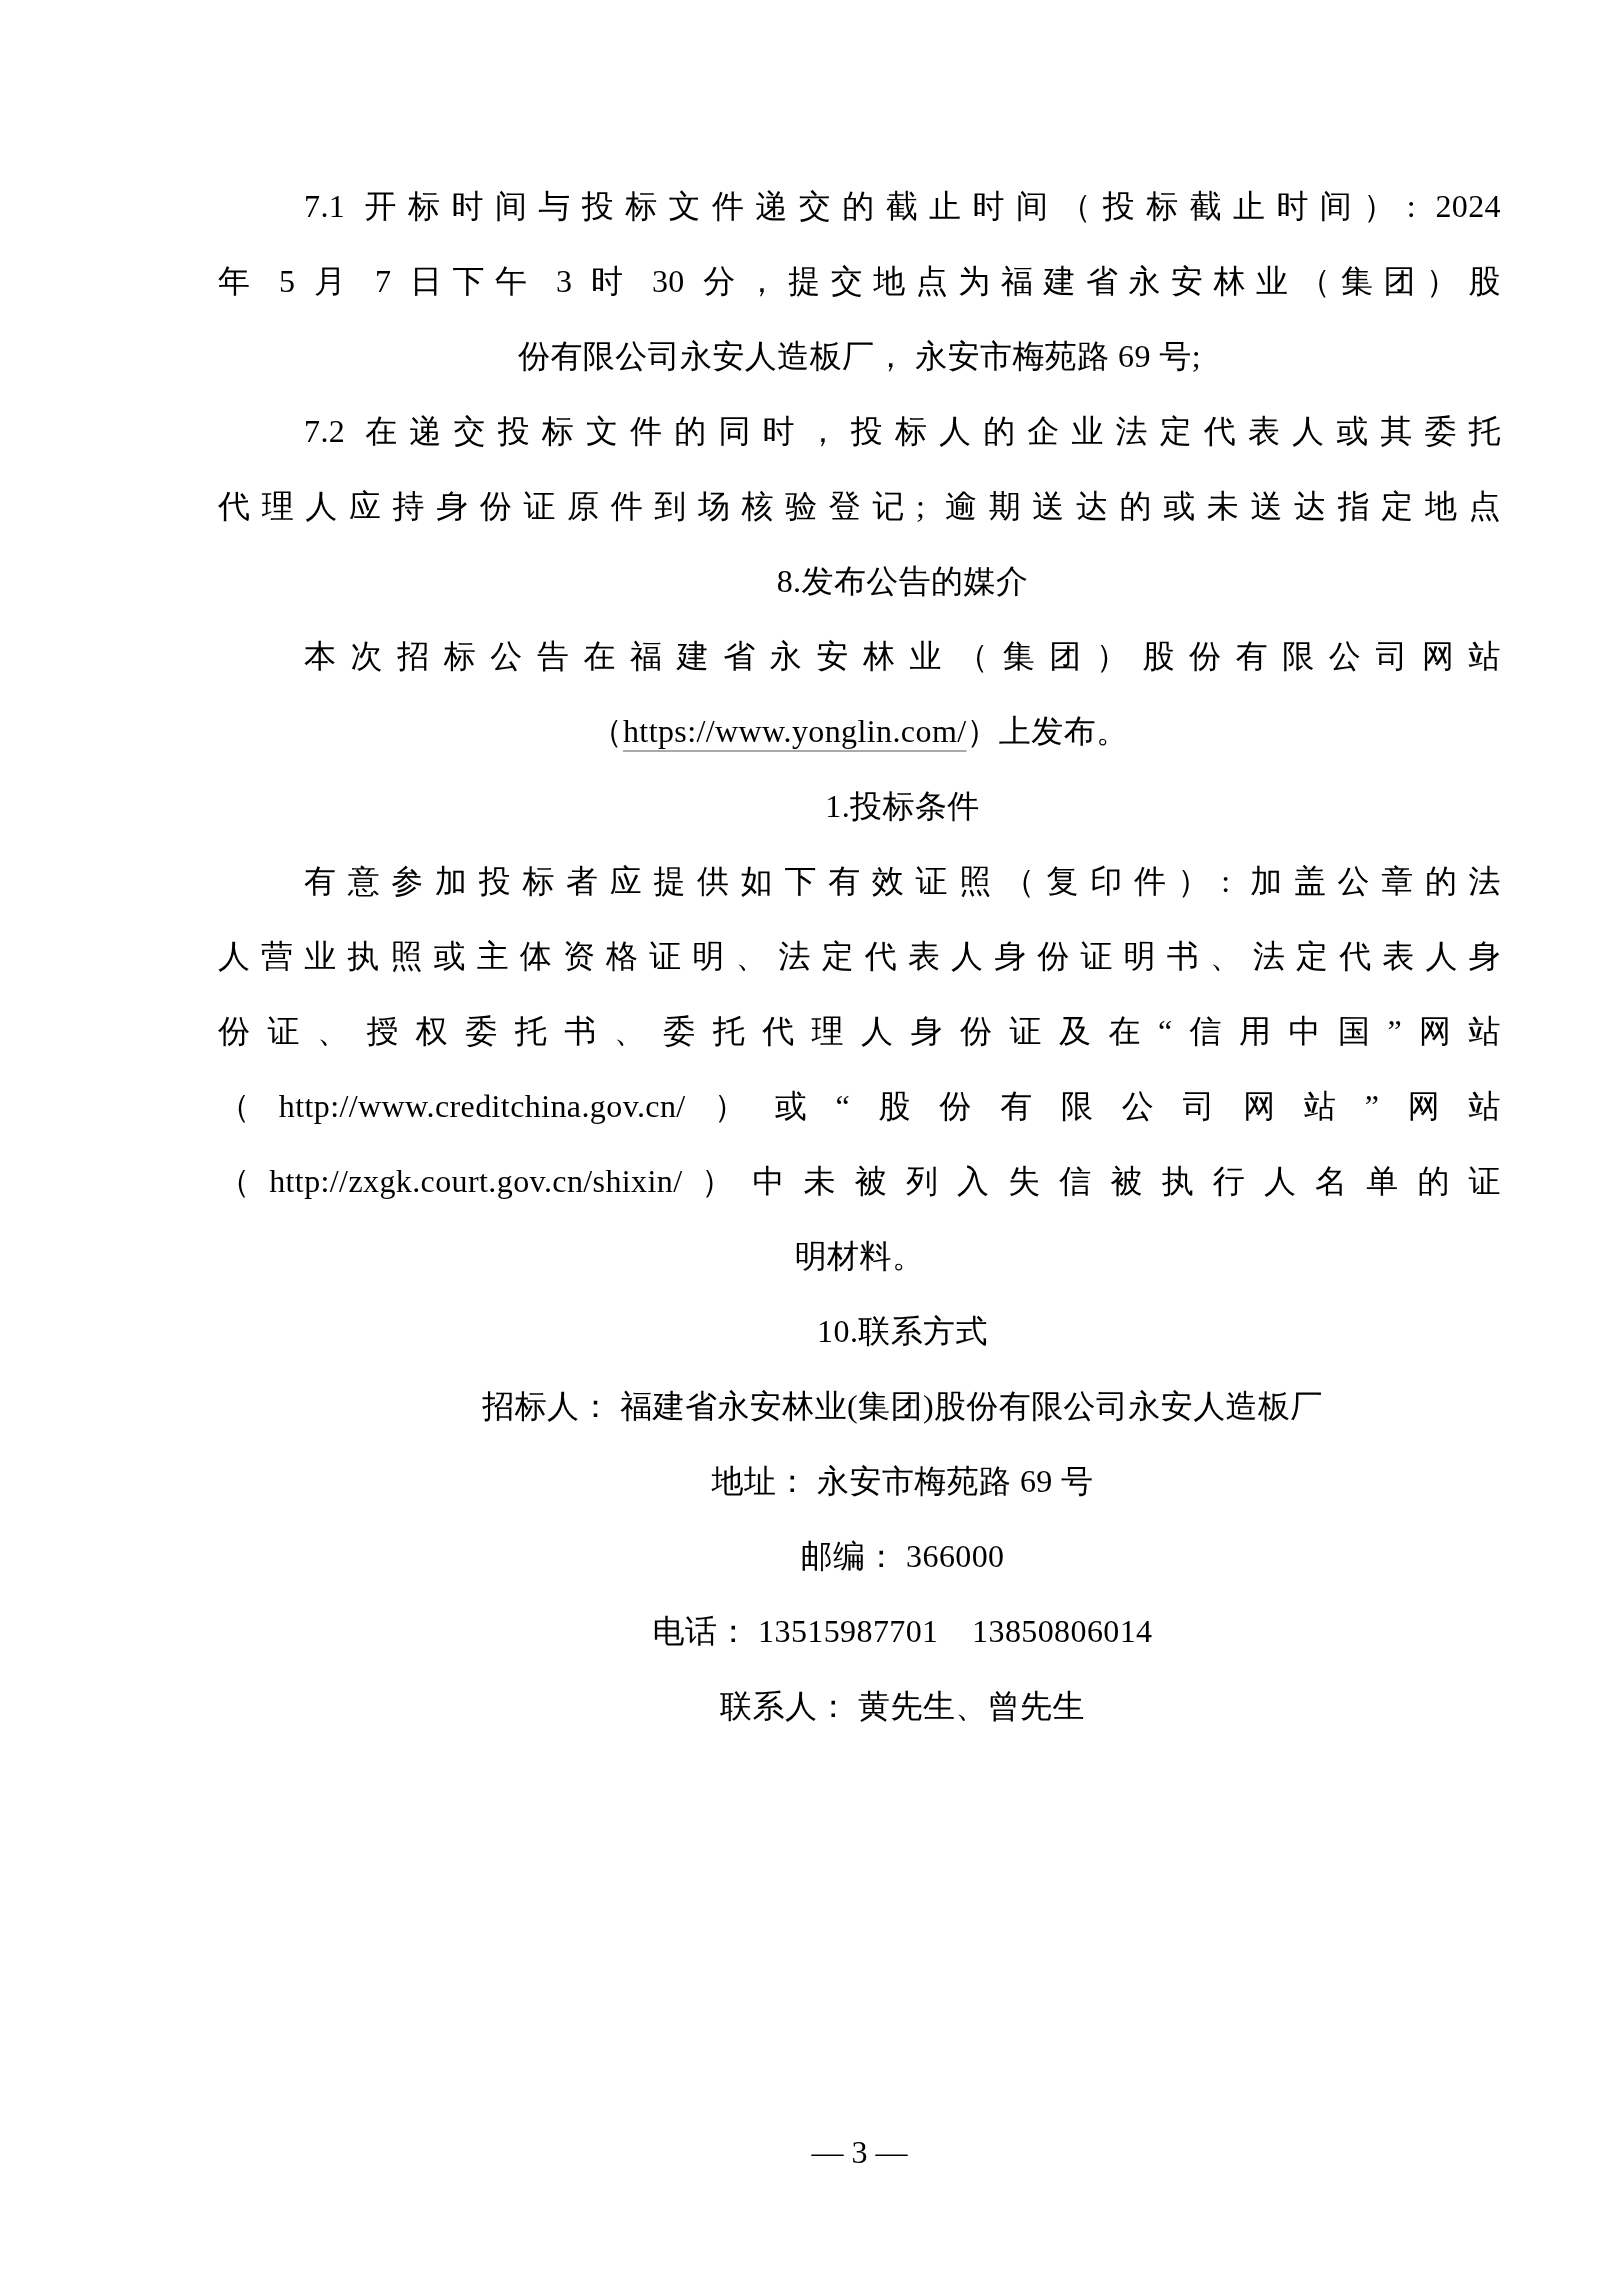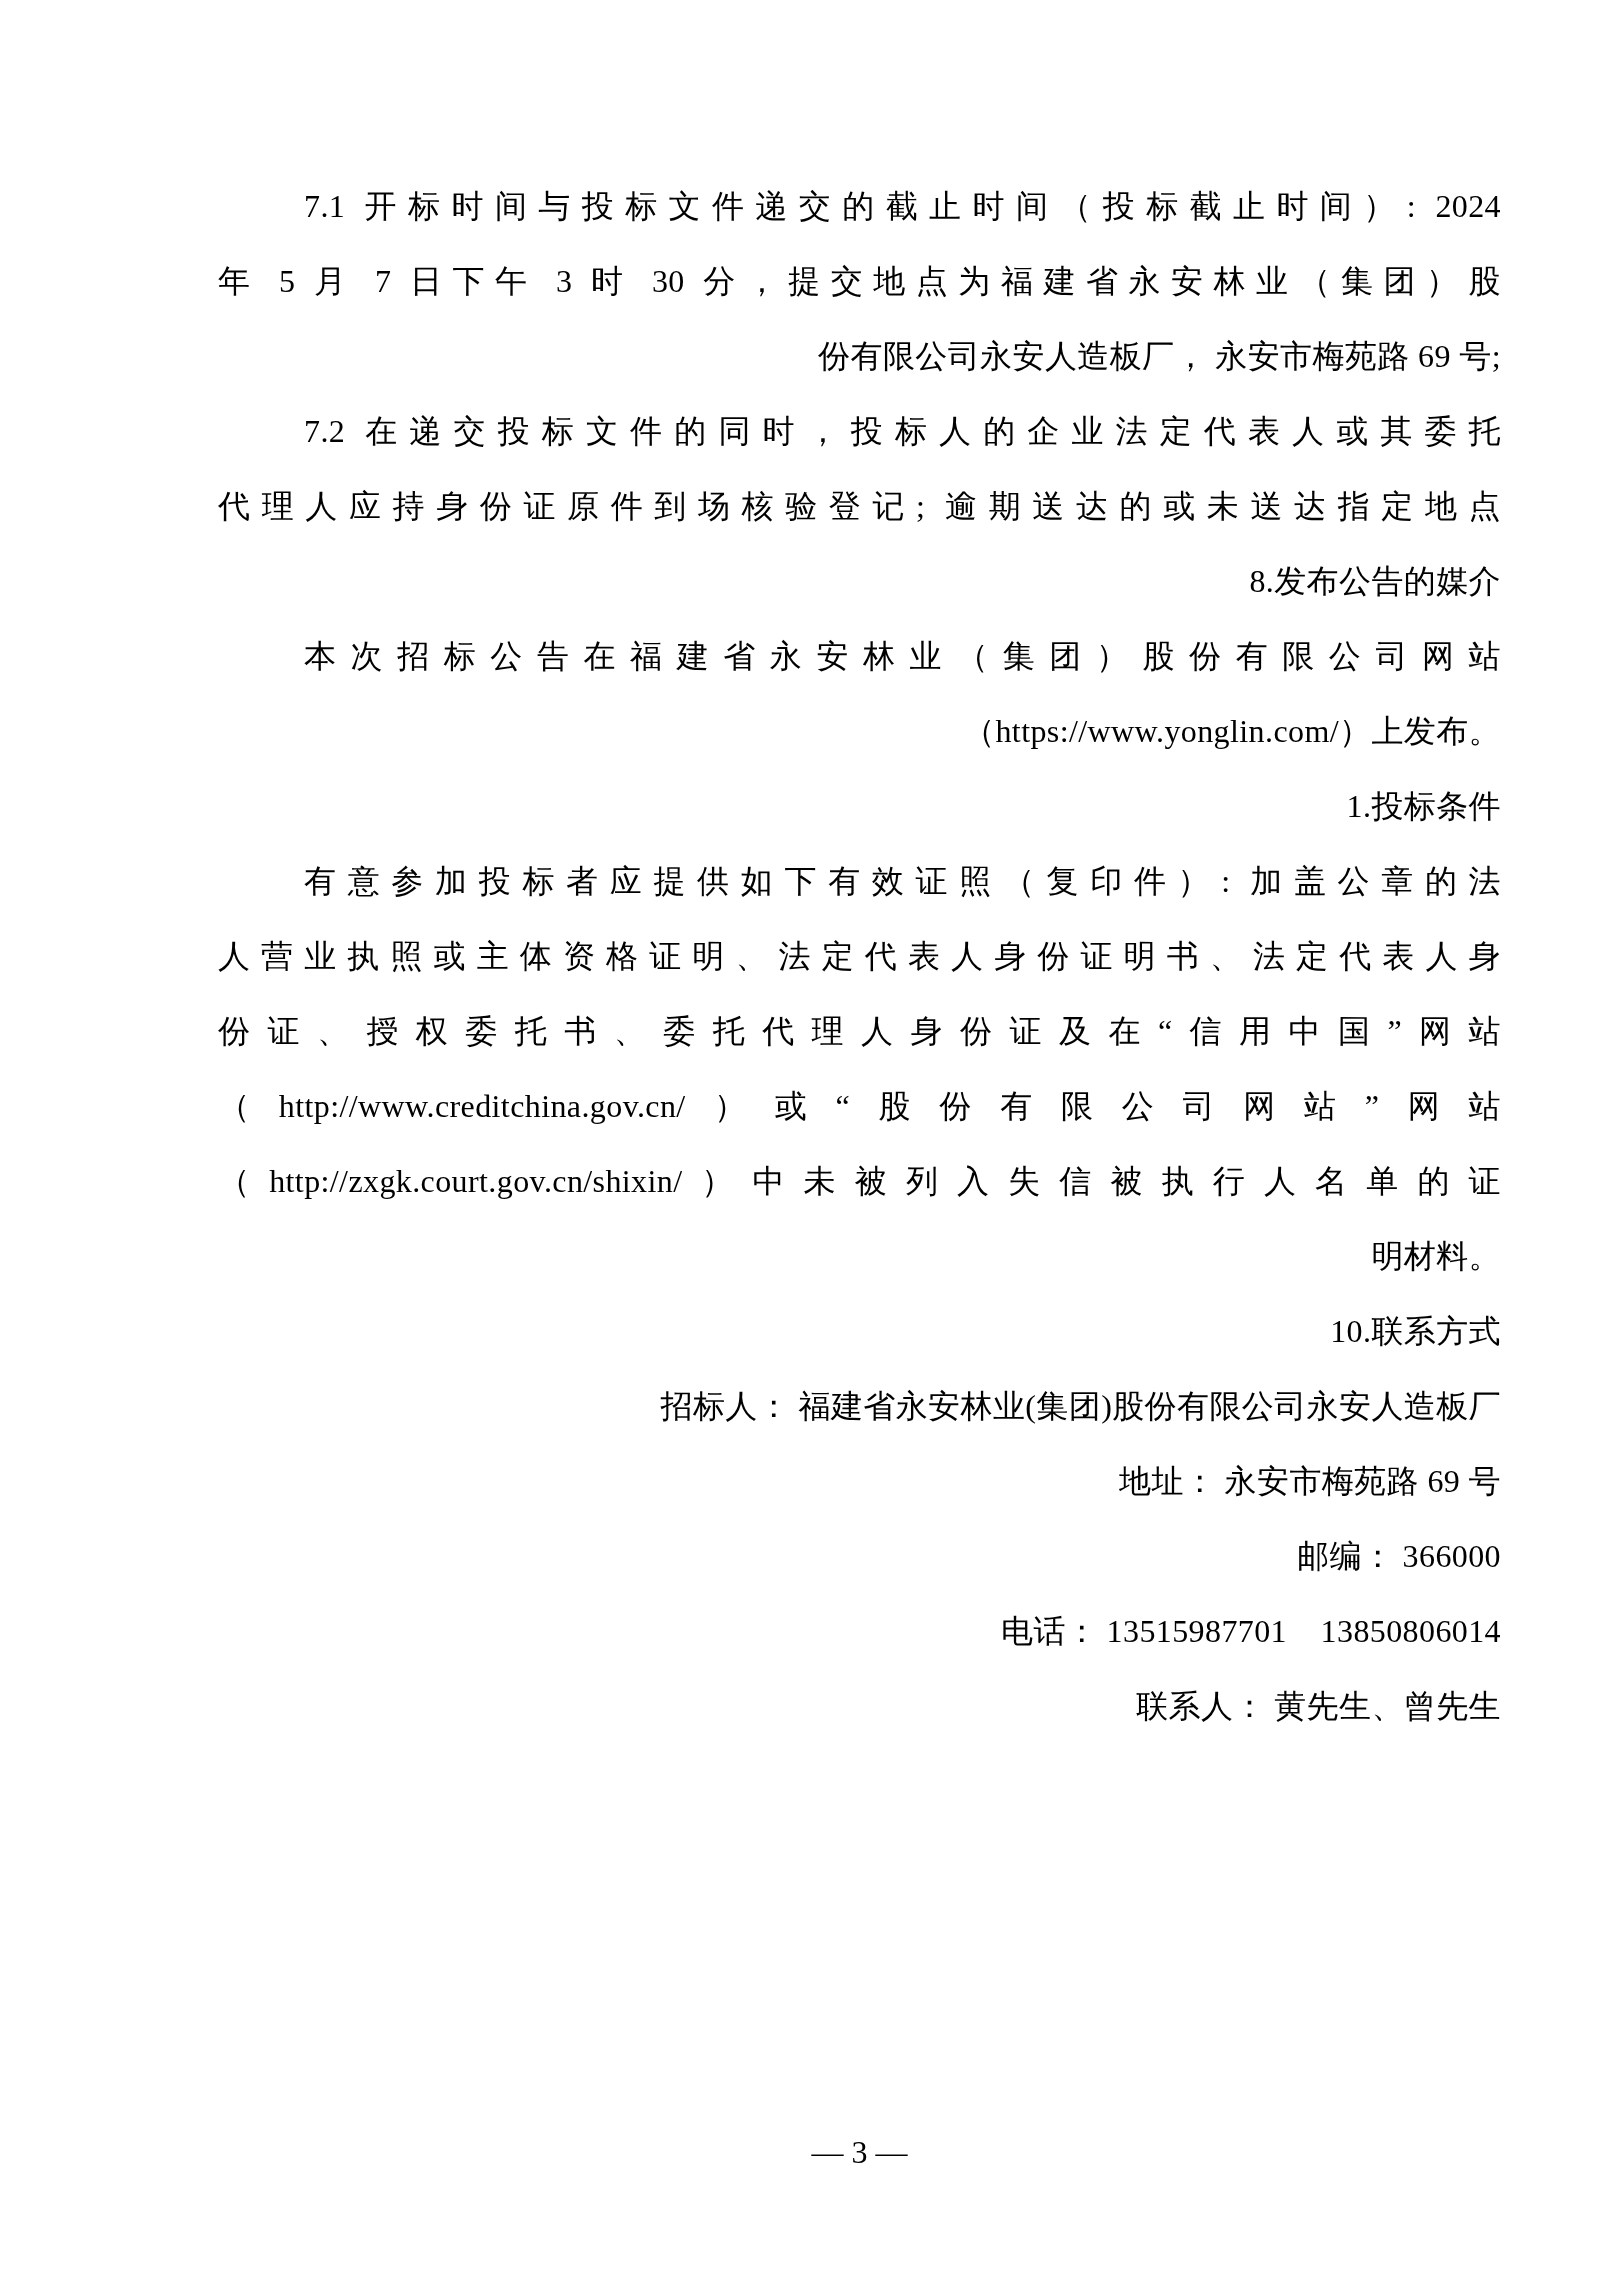--- a/index.html
+++ b/index.html
@@ -27,29 +27,30 @@
     line-height: 75px;
     height: 75px;
     letter-spacing: 0.4px;
     color: #000000;
   }
   .full {
     text-align: justify;
     text-align-last: justify;
   }
   .end {
-    text-align: right;
+    text-align: center;
   }
   .indent {
     text-indent: 86px;
   }
   .heading {
     font-weight: normal;
   }
   .urltext {
+    text-decoration: underline;
     text-decoration-color: #a9a9a9;
     text-decoration-thickness: 1.7px;
     text-underline-offset: 7.6px;
   }
   .footer {
     position: absolute;
     left: 218px;
     top: 2127px;
     width: 1283px;
     text-align: center;

